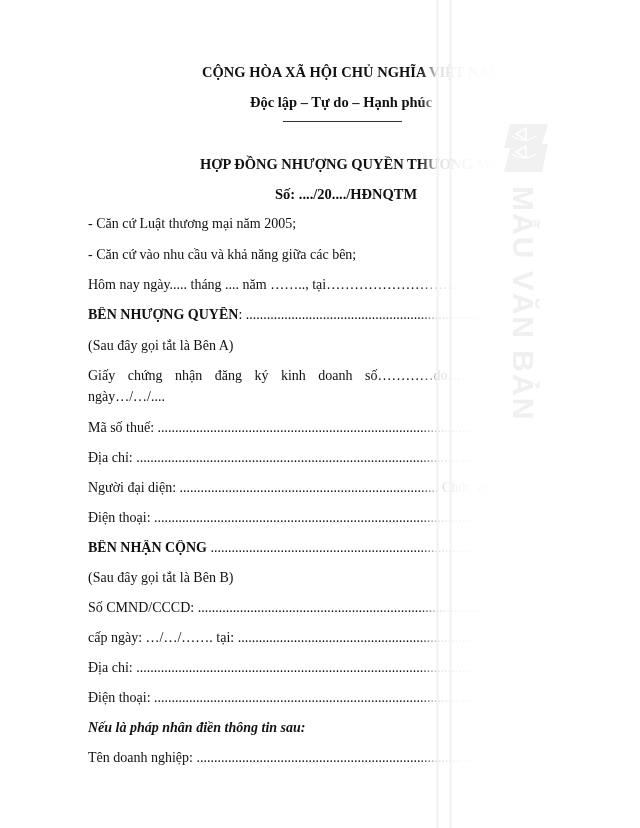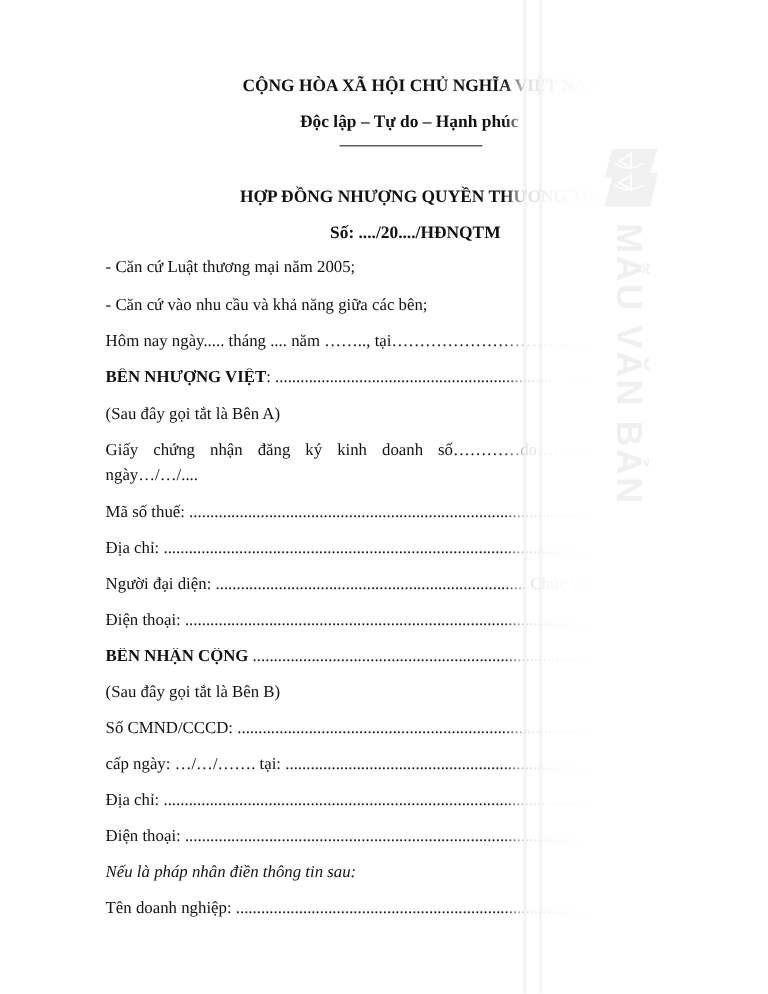--- a/index.html
+++ b/index.html
@@ -20,21 +20,21 @@
     position: absolute; left: 283px; top: 121px; width: 119px; height: 1px;
     background: #333333;
   }
   .h3 { top: 156px; left: 200px; }
   .h4 { top: 186px; left: 275px; }
   .line {
     position: absolute; left: 88px; font-size: 14px; white-space: nowrap;
     overflow: hidden; width: 560px;
   }
   .line .bold { font-weight: bold; }
-  .line .bi { font-weight: normal; font-style: italic; }
+  .line .bi { font-weight: bold; font-style: italic; }
   .dots { letter-spacing: 0px; }
   .justify-wide { word-spacing: 9px; }
 
   
   .fade {
     position: absolute; top: 0; left: 420px; width: 220px; height: 828px;
     background: linear-gradient(to right, rgba(255,255,255,0) 0px, rgba(255,255,255,0.85) 18px, rgba(255,255,255,0.96) 40px, #ffffff 80px);
     pointer-events: none;
   }
   .stripe {
@@ -62,21 +62,21 @@
   <div class="rule"></div>
 
   <div class="header-line h3">HỢP ĐỒNG NHƯỢNG QUYỀN THƯƠNG MẠI</div>
   <div class="header-line h4">Số: ..../20..../HĐNQTM</div>
 
   <div class="line" style="top:216px;">- Căn cứ Luật thương mại năm 2005;</div>
   <div class="line" style="top:247px;">- Căn cứ vào nhu cầu và khả năng giữa các bên;</div>
   <div class="line" style="top:277px;">Hôm nay ngày..... tháng .... năm …….., tại………………………………………</div>
 
   <div class="line" style="top:307px;">
-    <span class="bold">BÊN NHƯỢNG VIỆT</span><span class="dots">: ...............................................................................................................</span>
+    <span class="bold">BÊN NHƯỢNG QUYỀN</span><span class="dots">: ...............................................................................................................</span>
   </div>
   <div class="line" style="top:338px;">(Sau đây gọi tắt là Bên A)</div>
   <div class="line justify-wide" style="top:368px;">Giấy chứng nhận đăng ký kinh doanh số…………do……………………… cấp</div>
   <div class="line" style="top:389px;">ngày…/…/....</div>
   <div class="line" style="top:420px;">Mã số thuế:  ..........................................................................................................</div>
   <div class="line" style="top:450px;">Địa chỉ: .....................................................................................................................</div>
   <div class="line" style="top:480px;">Người đại diện: .......................................................................... Chức vụ: ..................</div>
   <div class="line" style="top:510px;">Điện thoại: ..................................................................................................................</div>
 
   <div class="line" style="top:540px;">

